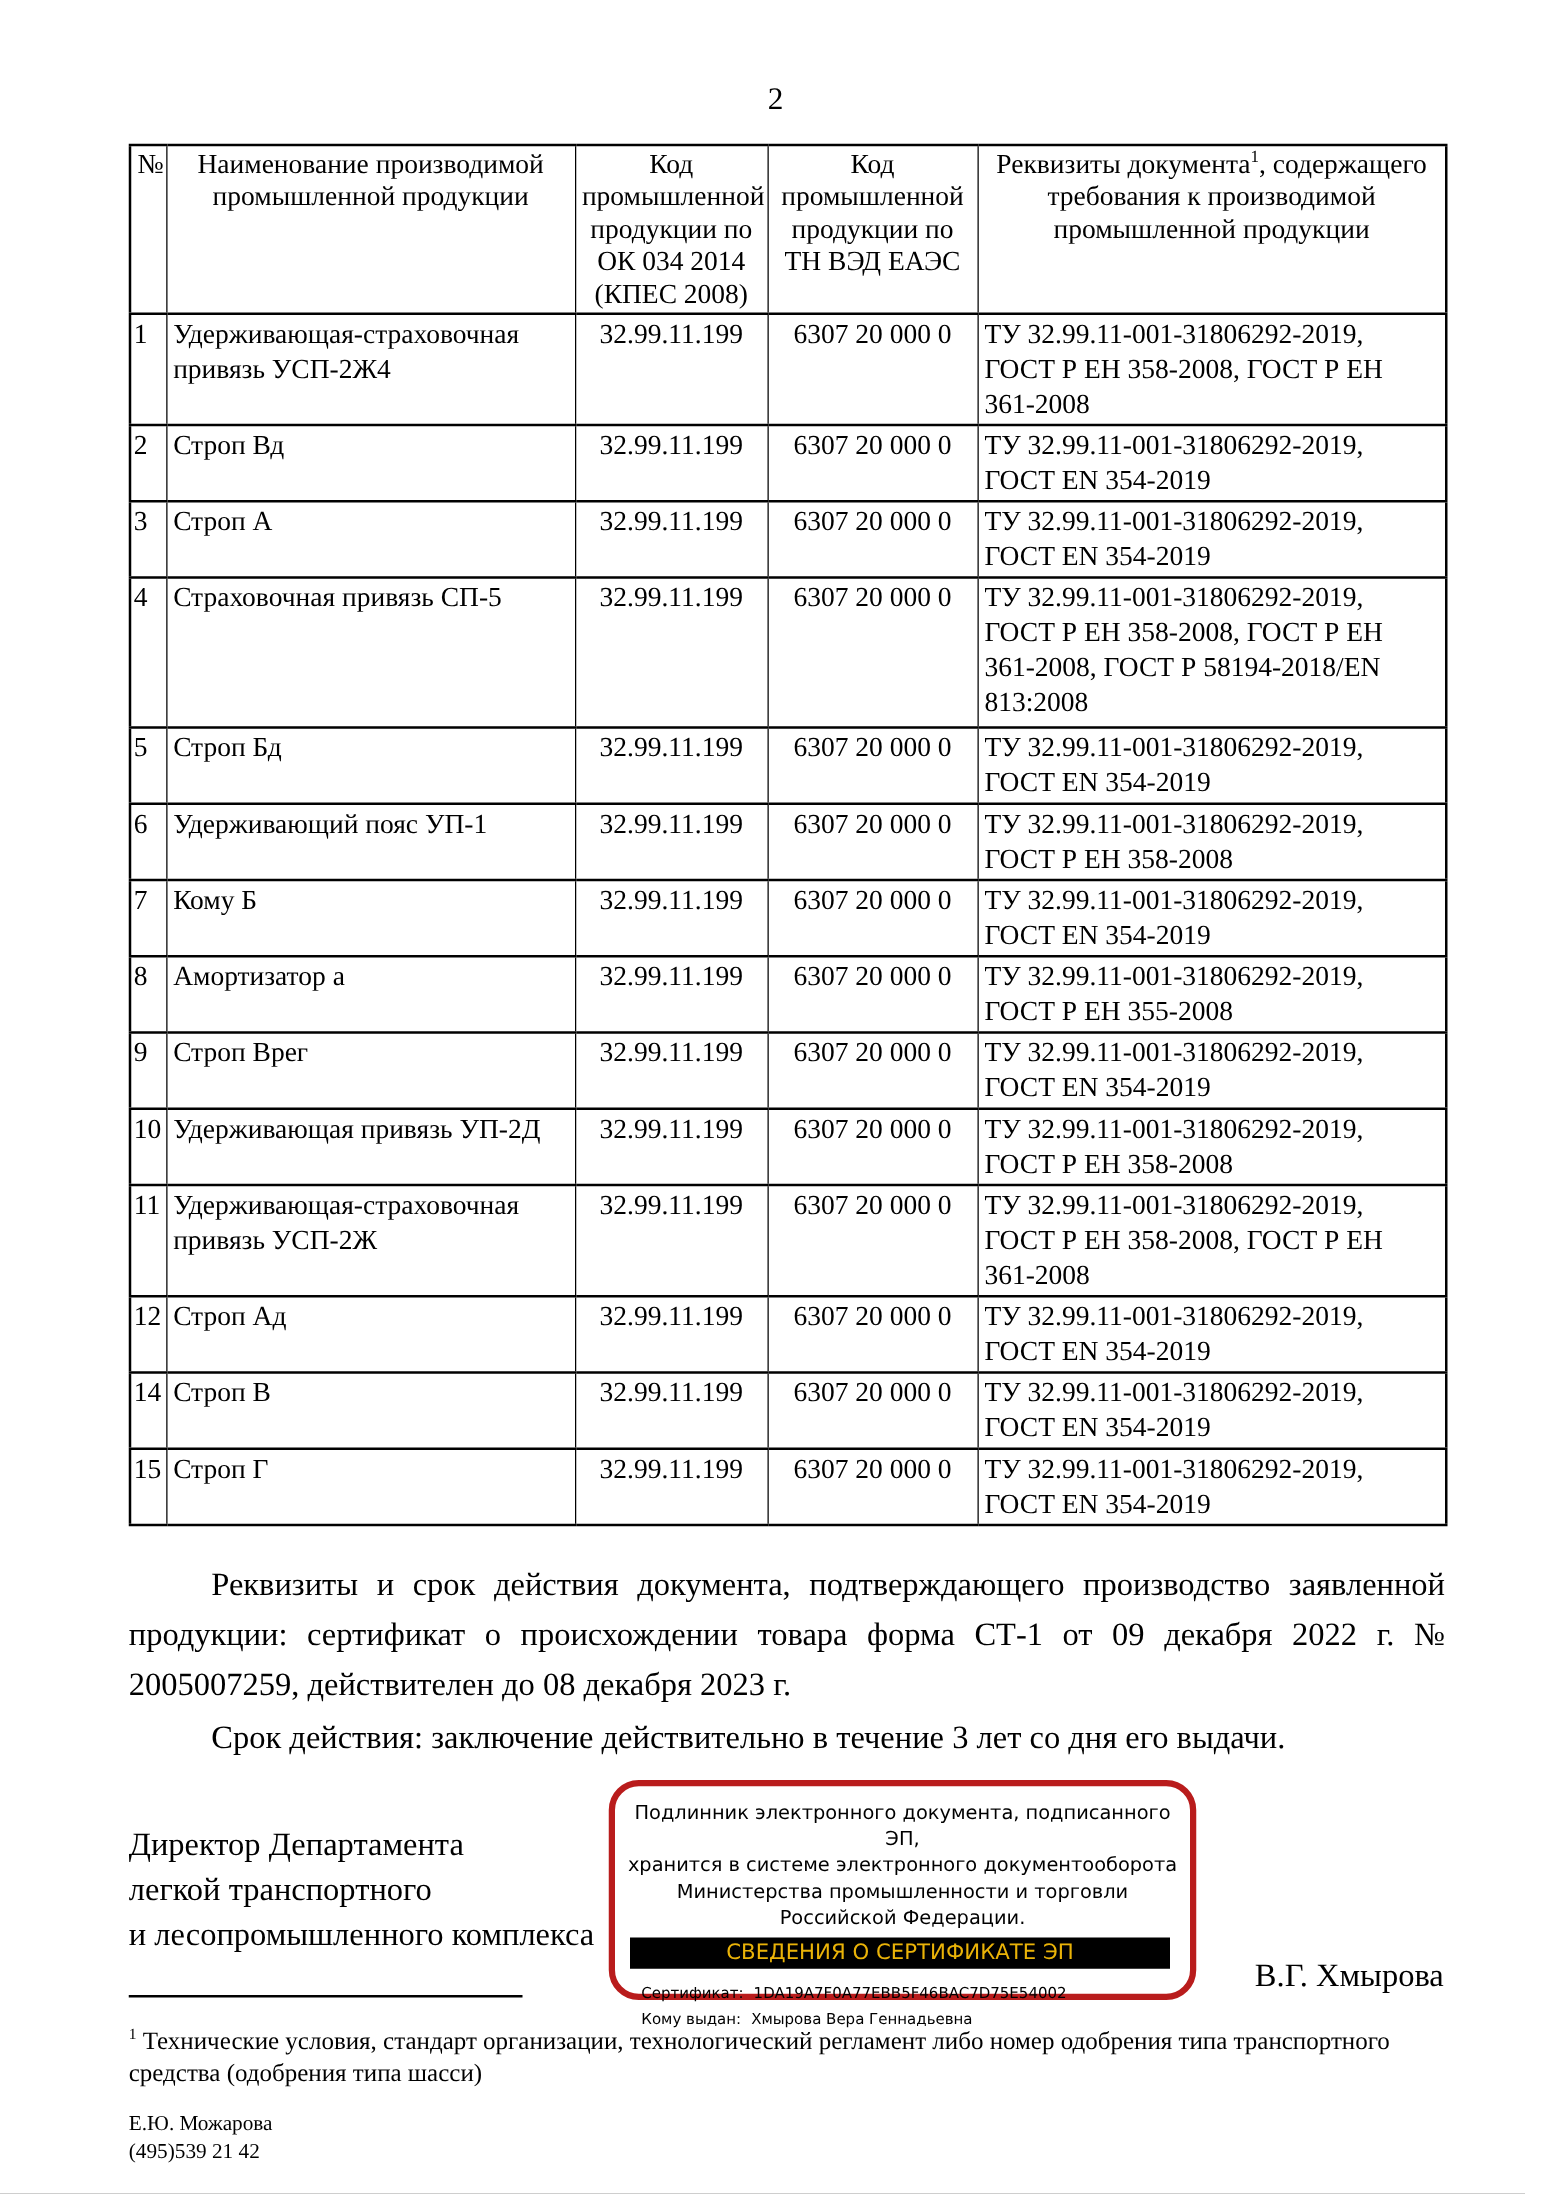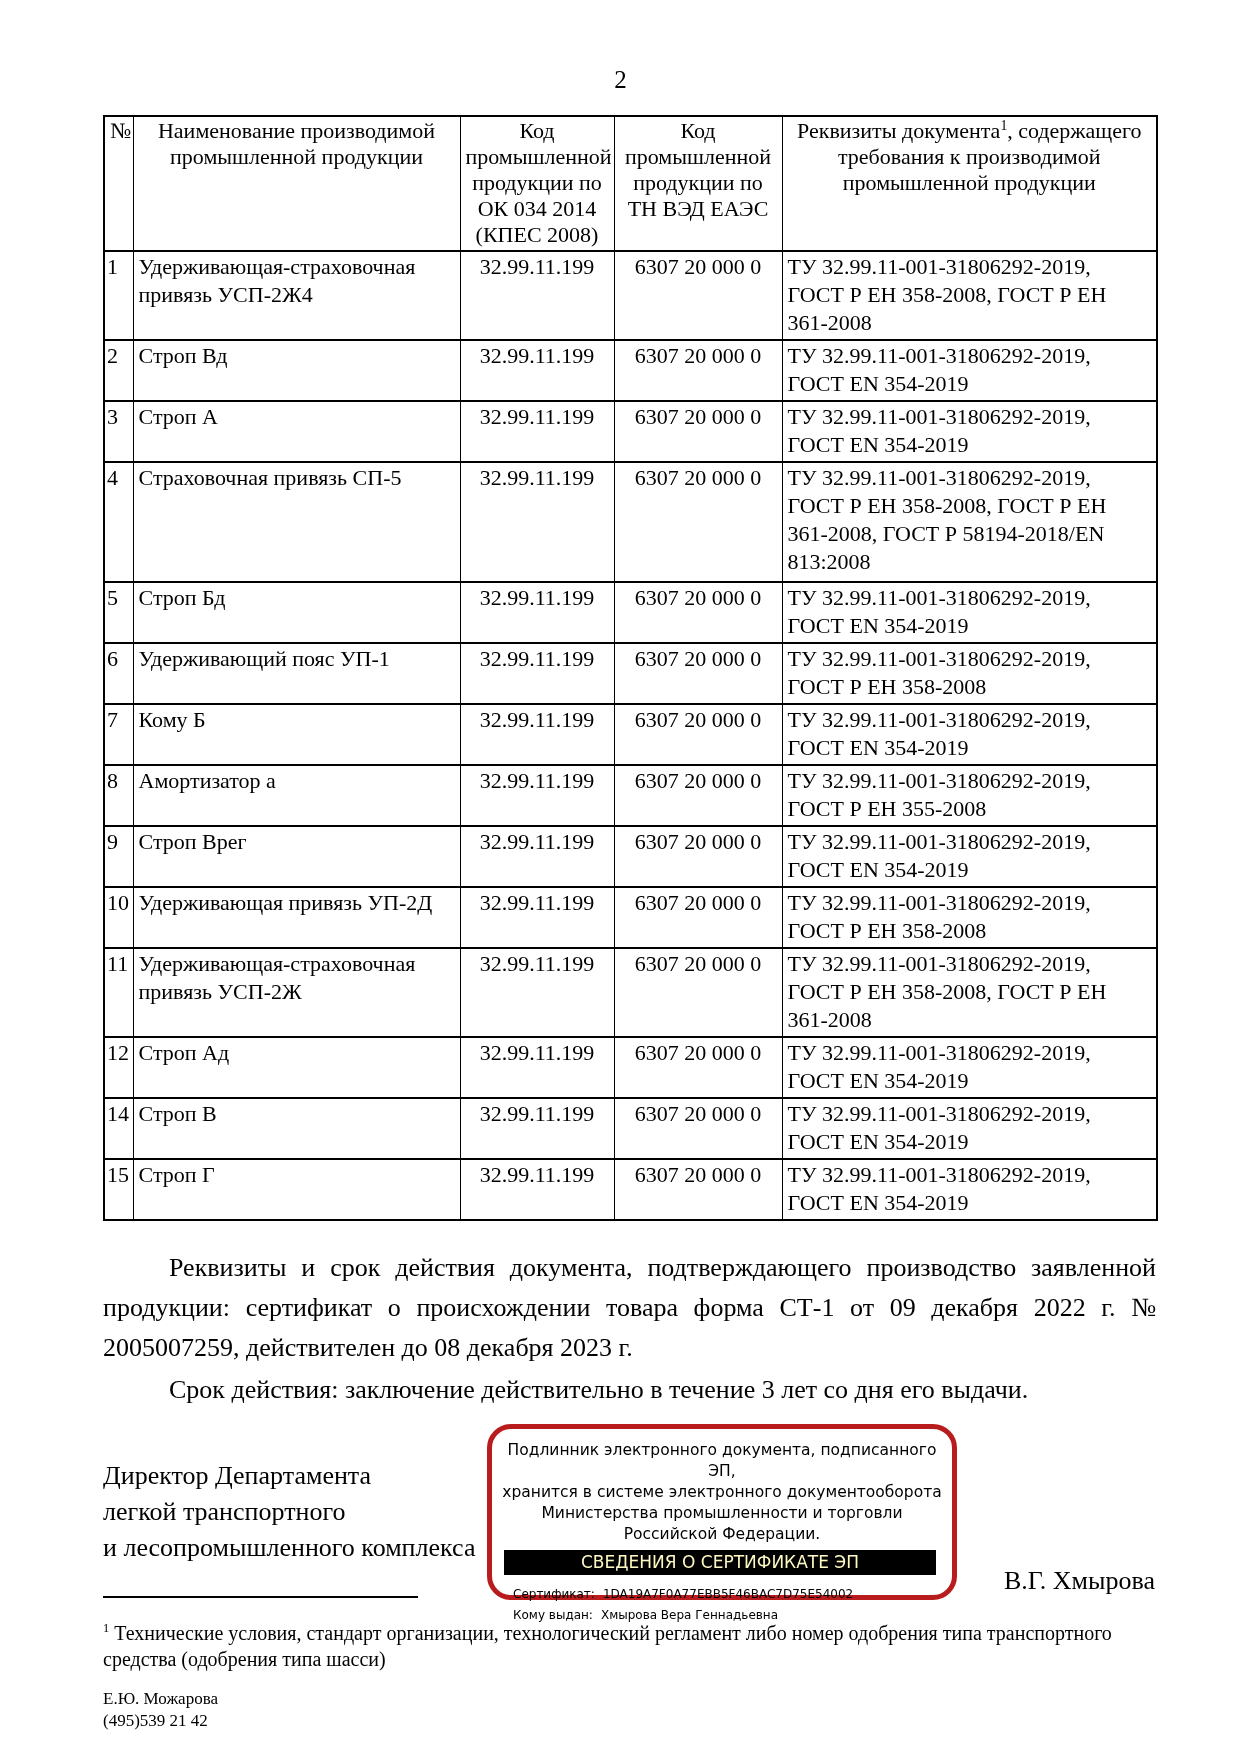--- a/index.html
+++ b/index.html
@@ -85,21 +85,21 @@
   }
   .stamp-header {
     margin-top: 11px;
     text-align: center;
     line-height: 21px;
     font-size: 15.5px;
   }
   .stamp-banner {
     margin: 5px 16px 0 12px;
     background: #000;
-    color: #fef9c3;
+    color: #eab308;
     text-align: center;
     font-size: 17px;
     line-height: 25px;
     height: 25px;
   }
   .stamp-details {
     margin: 9px 0 0 21px;
     line-height: 21px;
     font-size: 12px;
   }

